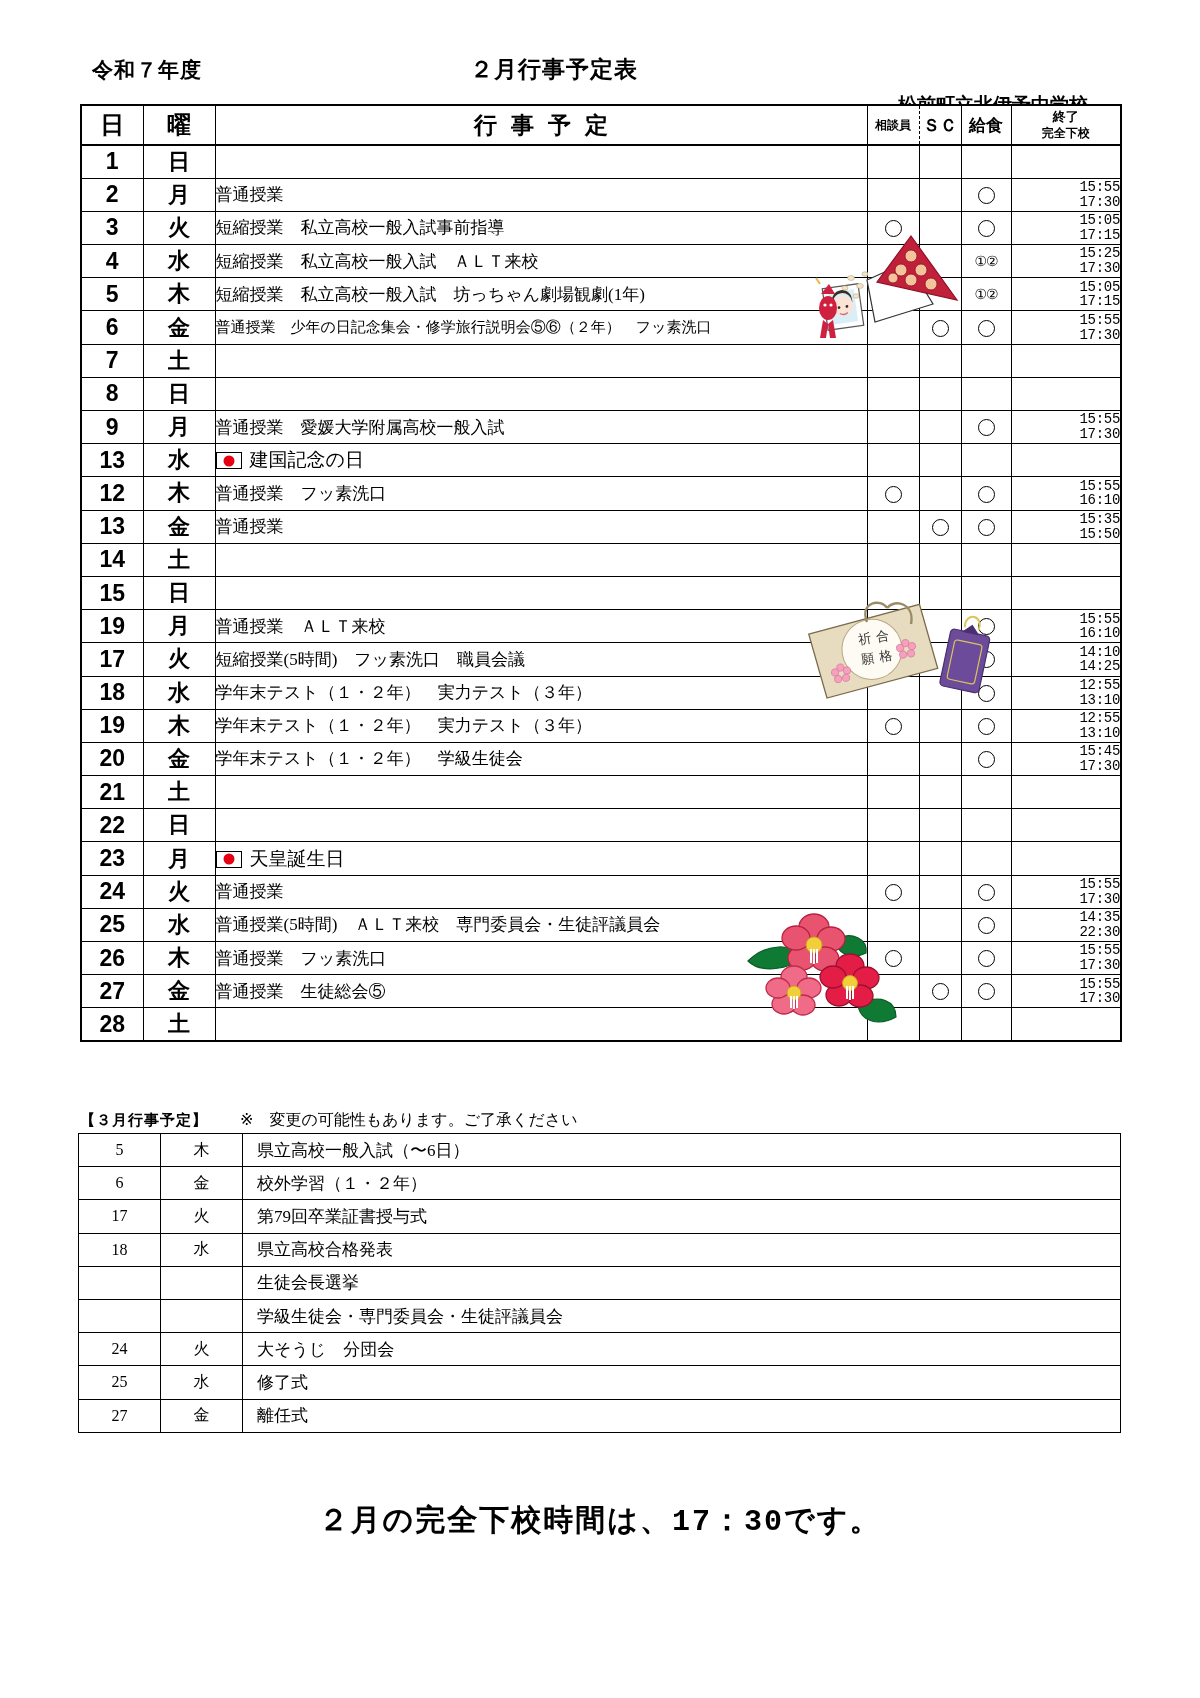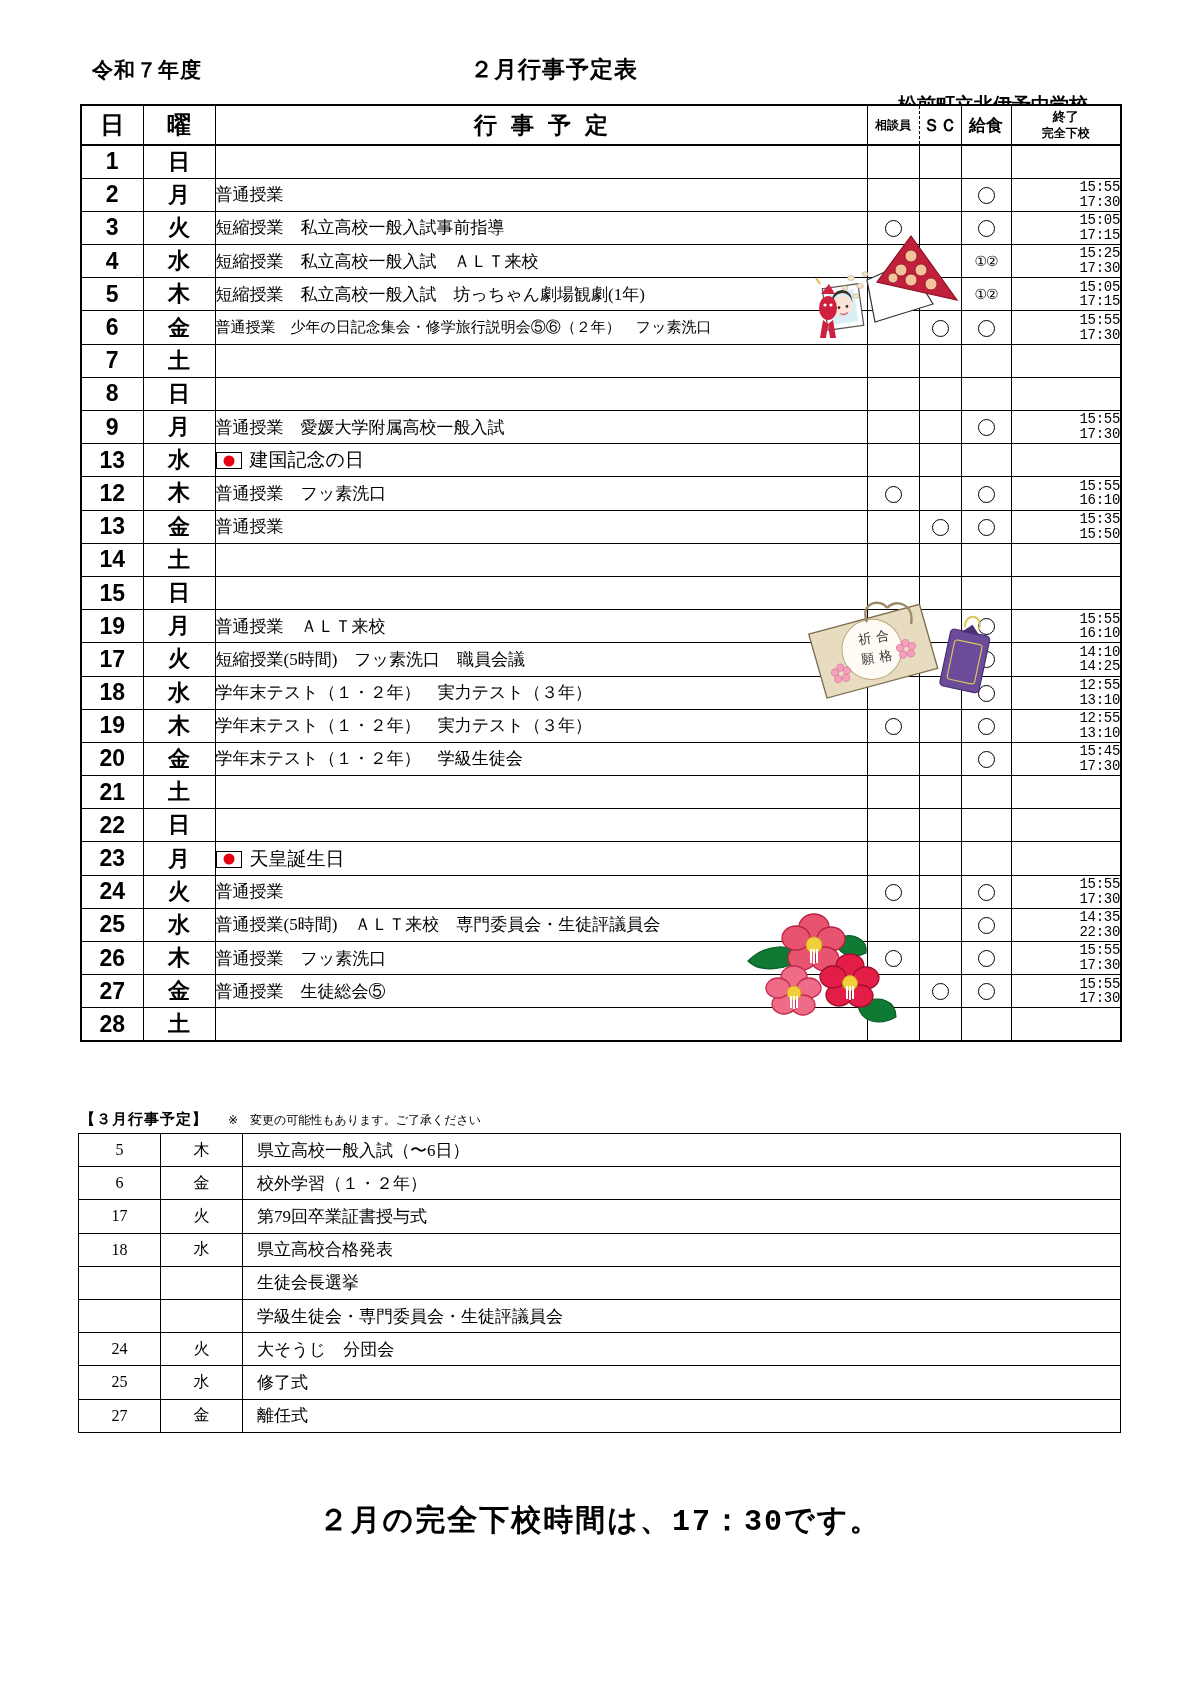--- a/index.html
+++ b/index.html
@@ -143,21 +143,21 @@
   .march-head {
     position: absolute; left: 80px; top: 1110px;
     white-space: nowrap;
   }
   .march-head .mh-title {
     font-size: 15px; font-weight: 700;
     font-family: "Liberation Sans", "DejaVu Sans", sans-serif;
     letter-spacing: 1px;
   }
   .march-head .mh-note {
-    font-size: 12px; margin-left: 16px;
+    font-size: 16px; margin-left: 28px;
     font-family: "Liberation Sans", "DejaVu Sans", sans-serif;
   }
   .marchtable-wrap {
     position: absolute; left: 78px; top: 1133px; width: 1042px;
   }
   table.march {
     border-collapse: collapse; width: 1042px; table-layout: fixed;
     border: 1.5px solid #000;
   }
   table.march td {

